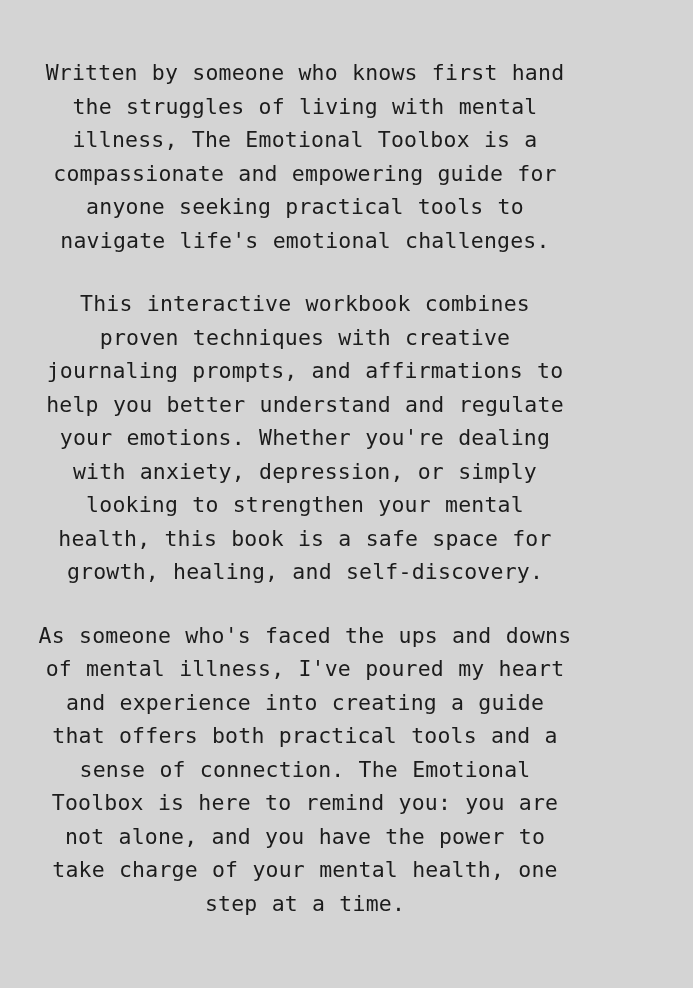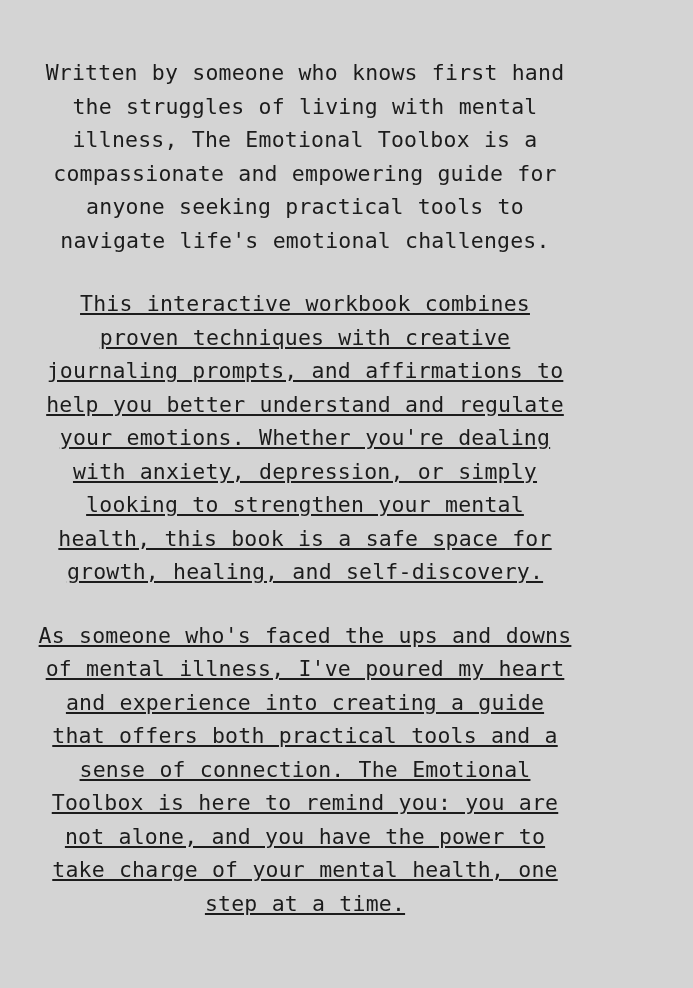--- a/index.html
+++ b/index.html
@@ -26,21 +26,20 @@
     color: #1c1c1c;
     font-size: 21.5px;
     line-height: 33.5px;
     text-align: center;
     letter-spacing: 0.2px;
     margin: 0;
     word-spacing: 1px;
   }
   .para + .para {
     margin-top: 30px;
-    text-decoration: underline;
   }
 </style>
 </head>
 <body>
 
 <div class="page">
   <p class="para">Written by someone who knows first hand the struggles of living with mental illness, The Emotional Toolbox is a compassionate and empowering guide for anyone seeking practical tools to navigate life's emotional challenges.</p>
   <p class="para">This interactive workbook combines proven techniques with creative journaling prompts, and affirmations to help you better understand and regulate your emotions. Whether you're dealing with anxiety, depression, or simply looking to strengthen your mental health, this book is a safe space for growth, healing, and self-discovery.</p>
   <p class="para">As someone who's faced the ups and downs of mental illness, I've poured my heart and experience into creating a guide that offers both practical tools and a sense of connection. The Emotional Toolbox is here to remind you: you are not alone, and you have the power to take charge of your mental health, one step at a time.</p>
 </div>

